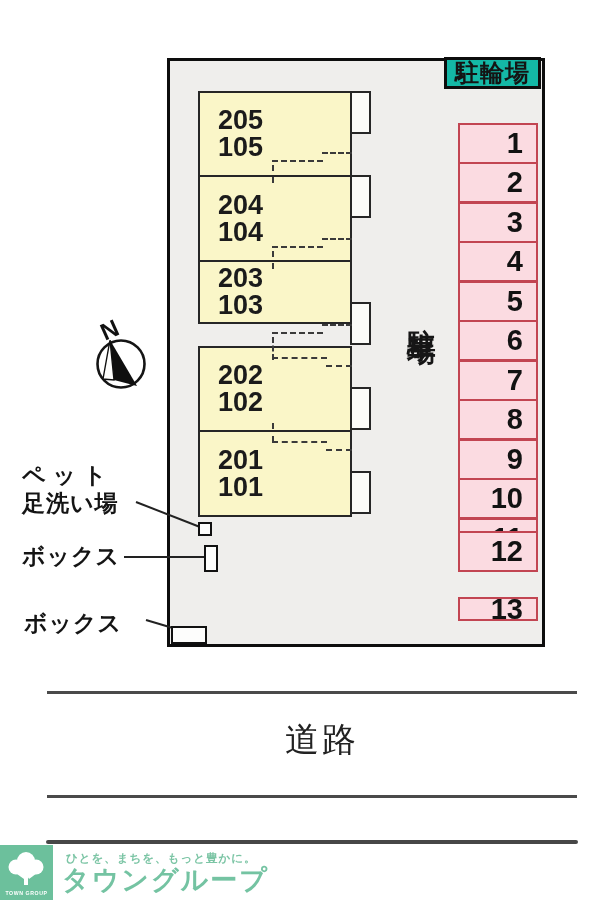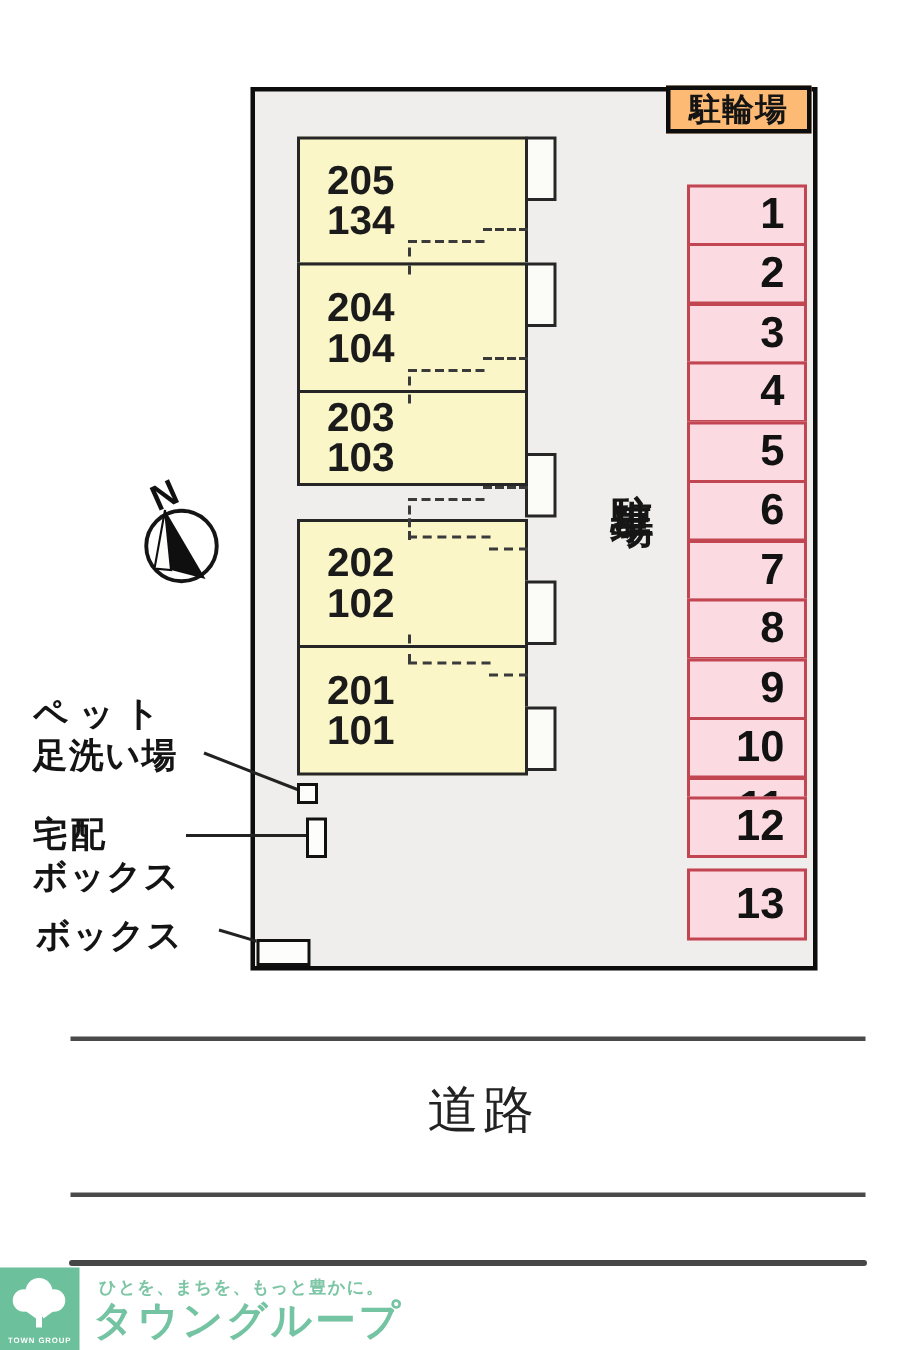--- a/index.html
+++ b/index.html
@@ -8,23 +8,23 @@
     font-family:"Liberation Sans","DejaVu Sans",sans-serif;color:#141414;
     overflow:hidden;
   }
   
   .site-boundary{
     position:absolute;left:167px;top:58px;width:378px;height:589px;
     border:3px solid #0d0d0d;background:#efeeec;box-sizing:border-box;
   }
   .bicycle-box{
     position:absolute;left:444px;top:57px;width:97px;height:32px;
-    background:#fdba74;border:3px solid #0d0d0d;box-sizing:border-box;
+    background:#14b8a6;border:3px solid #0d0d0d;box-sizing:border-box;
     display:flex;align-items:center;justify-content:center;
-    font-size:21px;font-weight:700;letter-spacing:1px;
+    font-size:24px;font-weight:700;letter-spacing:1px;
   }
   .unit{
     position:absolute;left:198px;width:154px;background:#faf6c8;
     border:2px solid #262626;box-sizing:border-box;
     display:flex;align-items:center;
   }
   .unit-label{padding-left:18px;font-size:27px;font-weight:600;line-height:1.0;color:#1b1b1b;}
   .porch{
     position:absolute;left:350px;width:21px;height:43px;
     background:#fbfbf8;border:2px solid #262626;box-sizing:border-box;
@@ -68,21 +68,21 @@
 
 <div class="site-boundary"></div>
 
 <div class="bicycle-box">
   <span>駐輪場</span>
 </div>
 
 <div class="unit" style="top:91px;height:86px">
   <div class="unit-label">
     <div>205</div>
-    <div>134</div>
+    <div>105</div>
   </div>
 </div>
 <div class="unit" style="top:175px;height:87px">
   <div class="unit-label">
     <div>204</div>
     <div>104</div>
   </div>
 </div>
 <div class="unit" style="top:260px;height:64px">
   <div class="unit-label">
@@ -158,21 +158,21 @@
   </div>
 <div class="pspace" style="top:478px">
     <span>10</span>
   </div>
 <div class="pspace" style="top:518px">
     <span>11</span>
   </div>
 <div class="pspace" style="top:531px">
     <span>12</span>
   </div>
-<div class="pspace" style="top:579px;height:48px">
+<div class="pspace" style="top:597px;height:24px">
     <span>13</span>
   </div>
 
 <svg class="overlay" style="left:88px;top:314px" width="70" height="84" viewBox="0 0 70 84">
   <circle cx="33" cy="50" r="23.5" fill="none" stroke="#151515" stroke-width="2.6"></circle>
   <polygon points="22,26 49,72 26,66" fill="#0f0f0f"></polygon>
   <polygon points="22,26 15,65 26,66" fill="#fdfdfc" stroke="#0f0f0f" stroke-width="1.4"></polygon>
   <text x="13" y="24" transform="rotate(-24 22 16)" font-size="24" font-weight="bold" fill="#111">N</text>
 </svg>
 
@@ -184,21 +184,20 @@
 
 <div class="small-structure" style="left:198px;top:522px;width:14px;height:14px"></div>
 <div class="small-structure" style="left:204px;top:545px;width:14px;height:27px"></div>
 <div class="small-structure" style="left:171px;top:626px;width:36px;height:18px"></div>
 
 <div class="callout" style="left:22px;top:461px;width:118px">
   <div style="letter-spacing:7px">ペット</div>
   <div style="letter-spacing:1px">足洗い場</div>
 </div>
 <div class="callout" style="left:22px;top:542px;width:130px">
-  <div style="letter-spacing:2px">宅配</div>
   <div style="letter-spacing:1px">ボックス</div>
 </div>
 <div class="callout" style="left:24px;top:609px;width:124px">
   <div style="letter-spacing:1px">ボックス</div>
 </div>
 
 <div class="road-line" style="top:691px"></div>
 <div class="road-label">道路</div>
 <div class="road-line" style="top:795px"></div>
 

